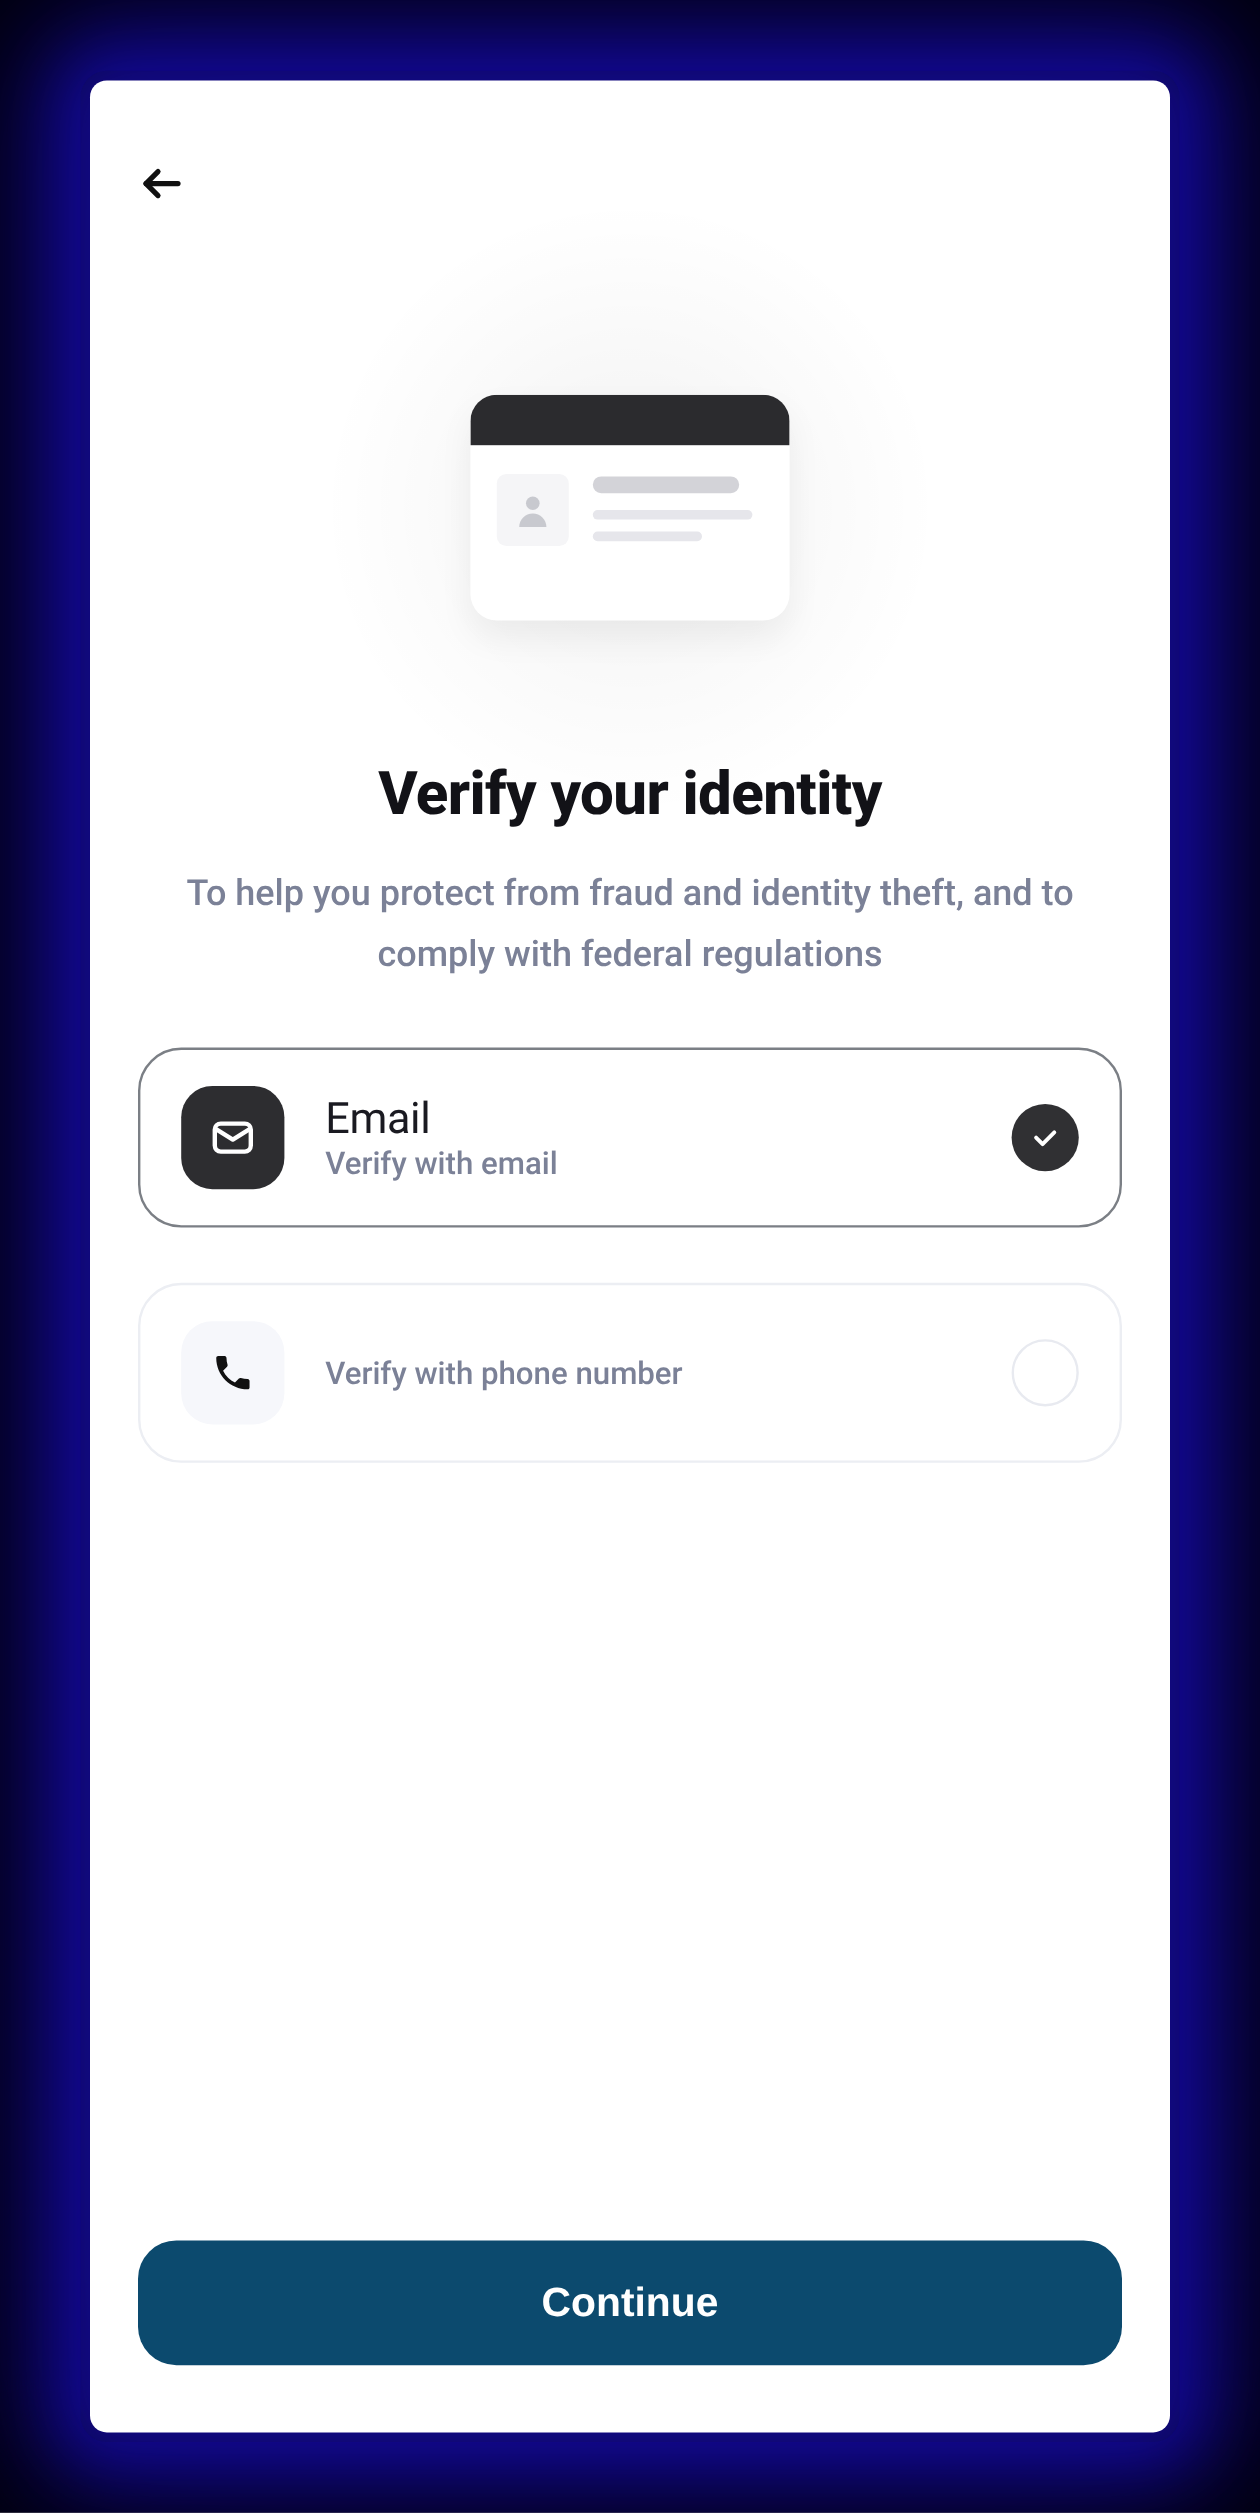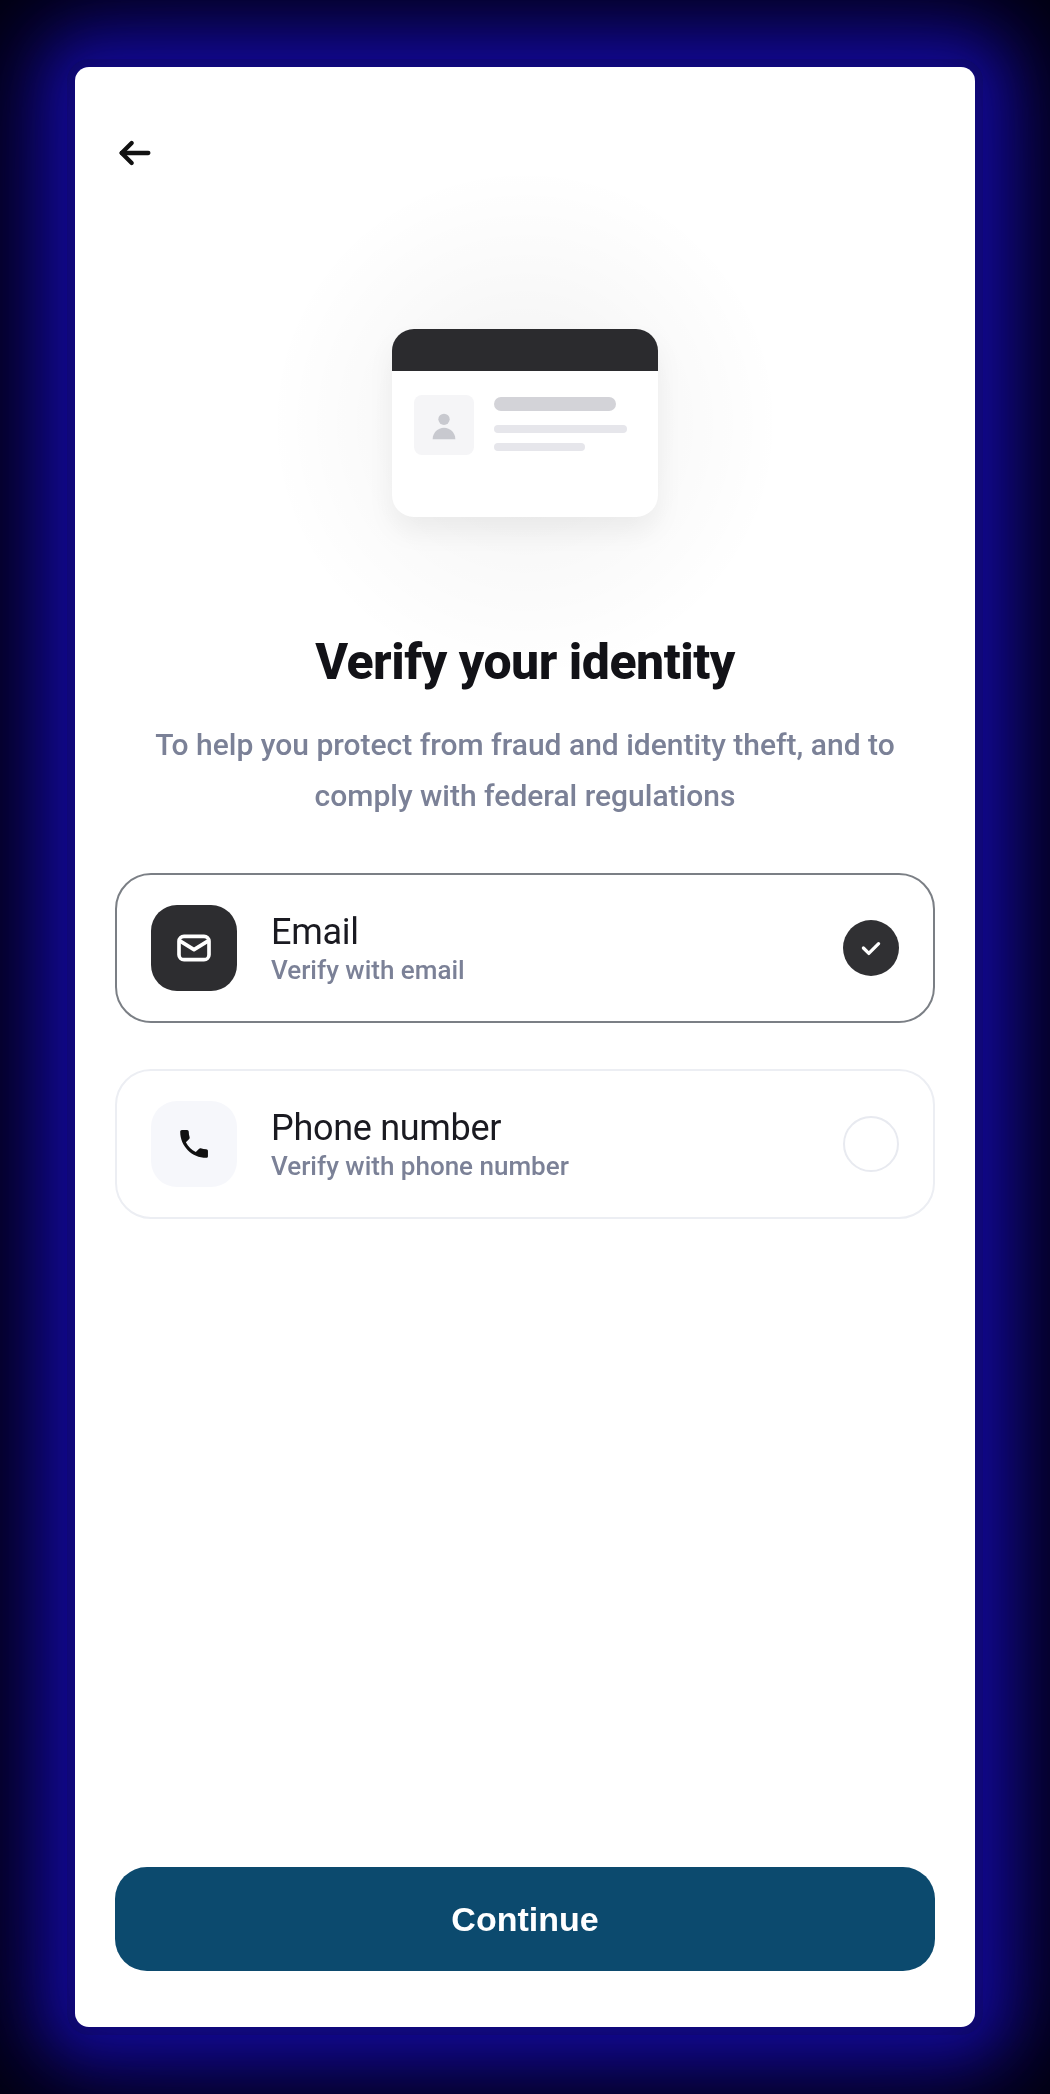--- a/index.html
+++ b/index.html
@@ -235,21 +235,20 @@
       </div>
     </div>
 
     <div class="option">
       <div class="opt-icon light">
         <svg width="36" height="36" viewBox="0 0 24 24" fill="#111">
           <path d="M6.6 10.8c1.4 2.8 3.8 5.2 6.6 6.6l2.2-2.2c.3-.3.7-.4 1.1-.3 1.2.4 2.4.6 3.7.6.6 0 1.1.5 1.1 1.1v3.5c0 .6-.5 1.1-1.1 1.1C10.6 21.2 2.8 13.4 2.8 3.8c0-.6.5-1.1 1.1-1.1h3.5c.6 0 1.1.5 1.1 1.1 0 1.3.2 2.5.6 3.7.1.4 0 .8-.3 1.1L6.6 10.8z"></path>
         </svg>
       </div>
       <div class="opt-texts">
-        <div class="opt-title">Phone number</div>
         <div class="opt-desc">Verify with phone number</div>
       </div>
       <div class="opt-radio unchecked"></div>
     </div>
 
   </div>
 
   <div class="spacer"></div>
 
   <button class="continue-btn">Continue</button>

